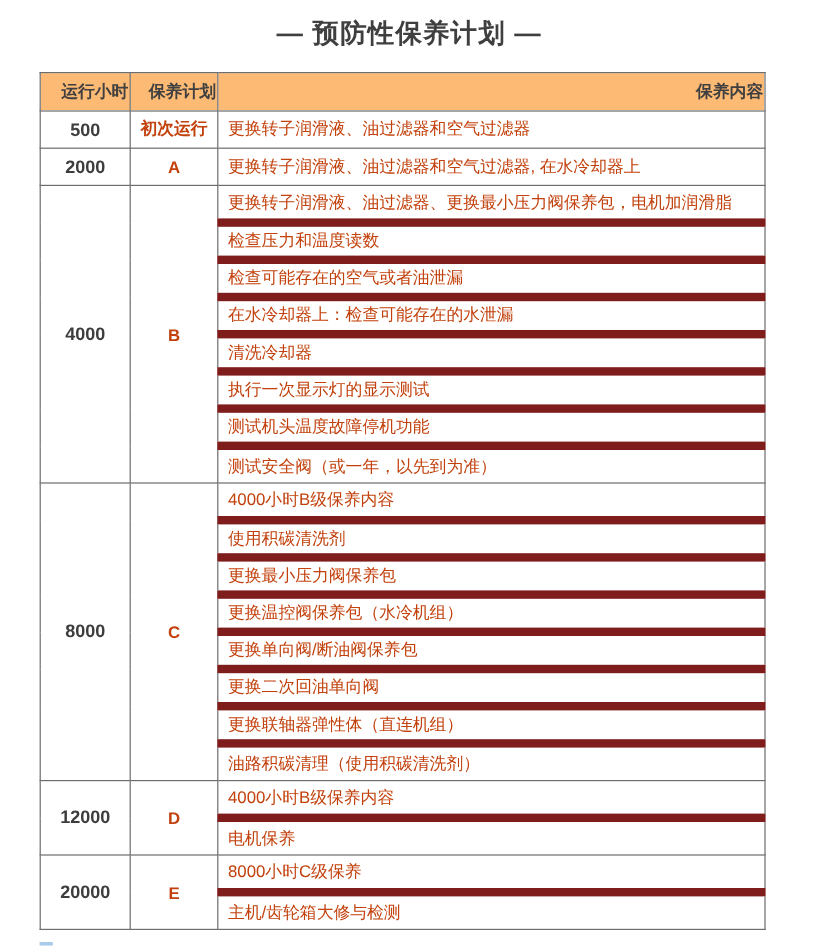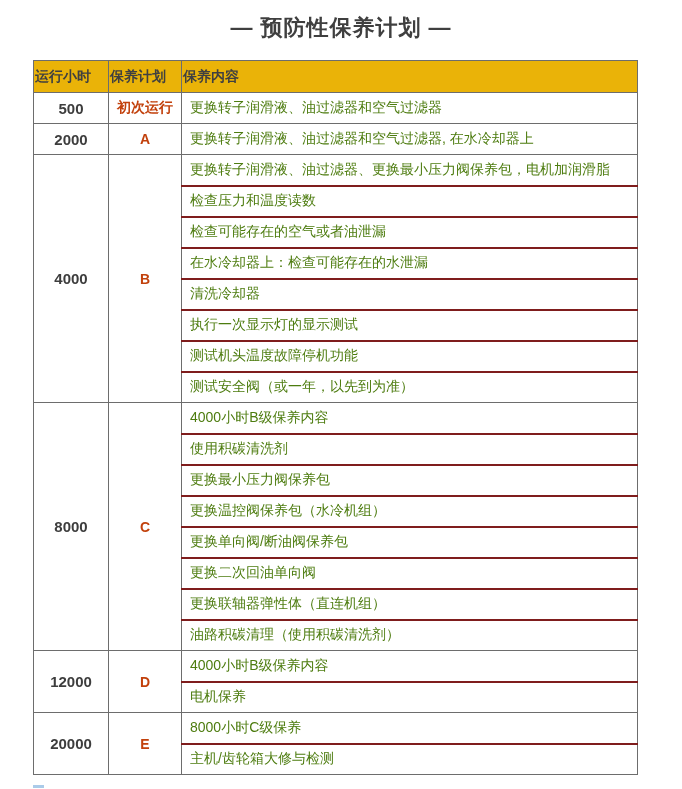--- a/index.html
+++ b/index.html
@@ -28,44 +28,44 @@
     border:1px solid #6d6d6d;
     box-sizing:border-box;
     overflow:hidden;
     white-space:nowrap;
   }
   .schedule th {
     height:32px;
     font-size:14px;
     font-weight:bold;
     color:#404040;
-    text-align:left;
-    background:#eab308;
+    text-align:right;
+    background:#fdba74;
   }
   td.hours-cell {
     text-align:center;
     font-weight:bold;
     font-size:15px;
     color:#3d3d3d;
   }
   td.plan-cell {
     text-align:center;
     font-weight:bold;
     font-size:14px;
     color:#c2410c;
   }
   td.task-cell {
     height:31px;
     padding:0 4px 0 8px;
     font-size:14px;
-    color:#4d7c0f;
+    color:#c2410c;
     text-align:left;
   }
   td.task-cell.inner-sep {
-    border-top:2px solid #7f1d1d;
+    border-top:7px solid #7f1d1d;
   }
   .corner-mark {
     position:absolute;
     left:33px;
     bottom:1px;
     width:11px;
     height:3px;
     background:#aacbe9;
   }
 </style>

